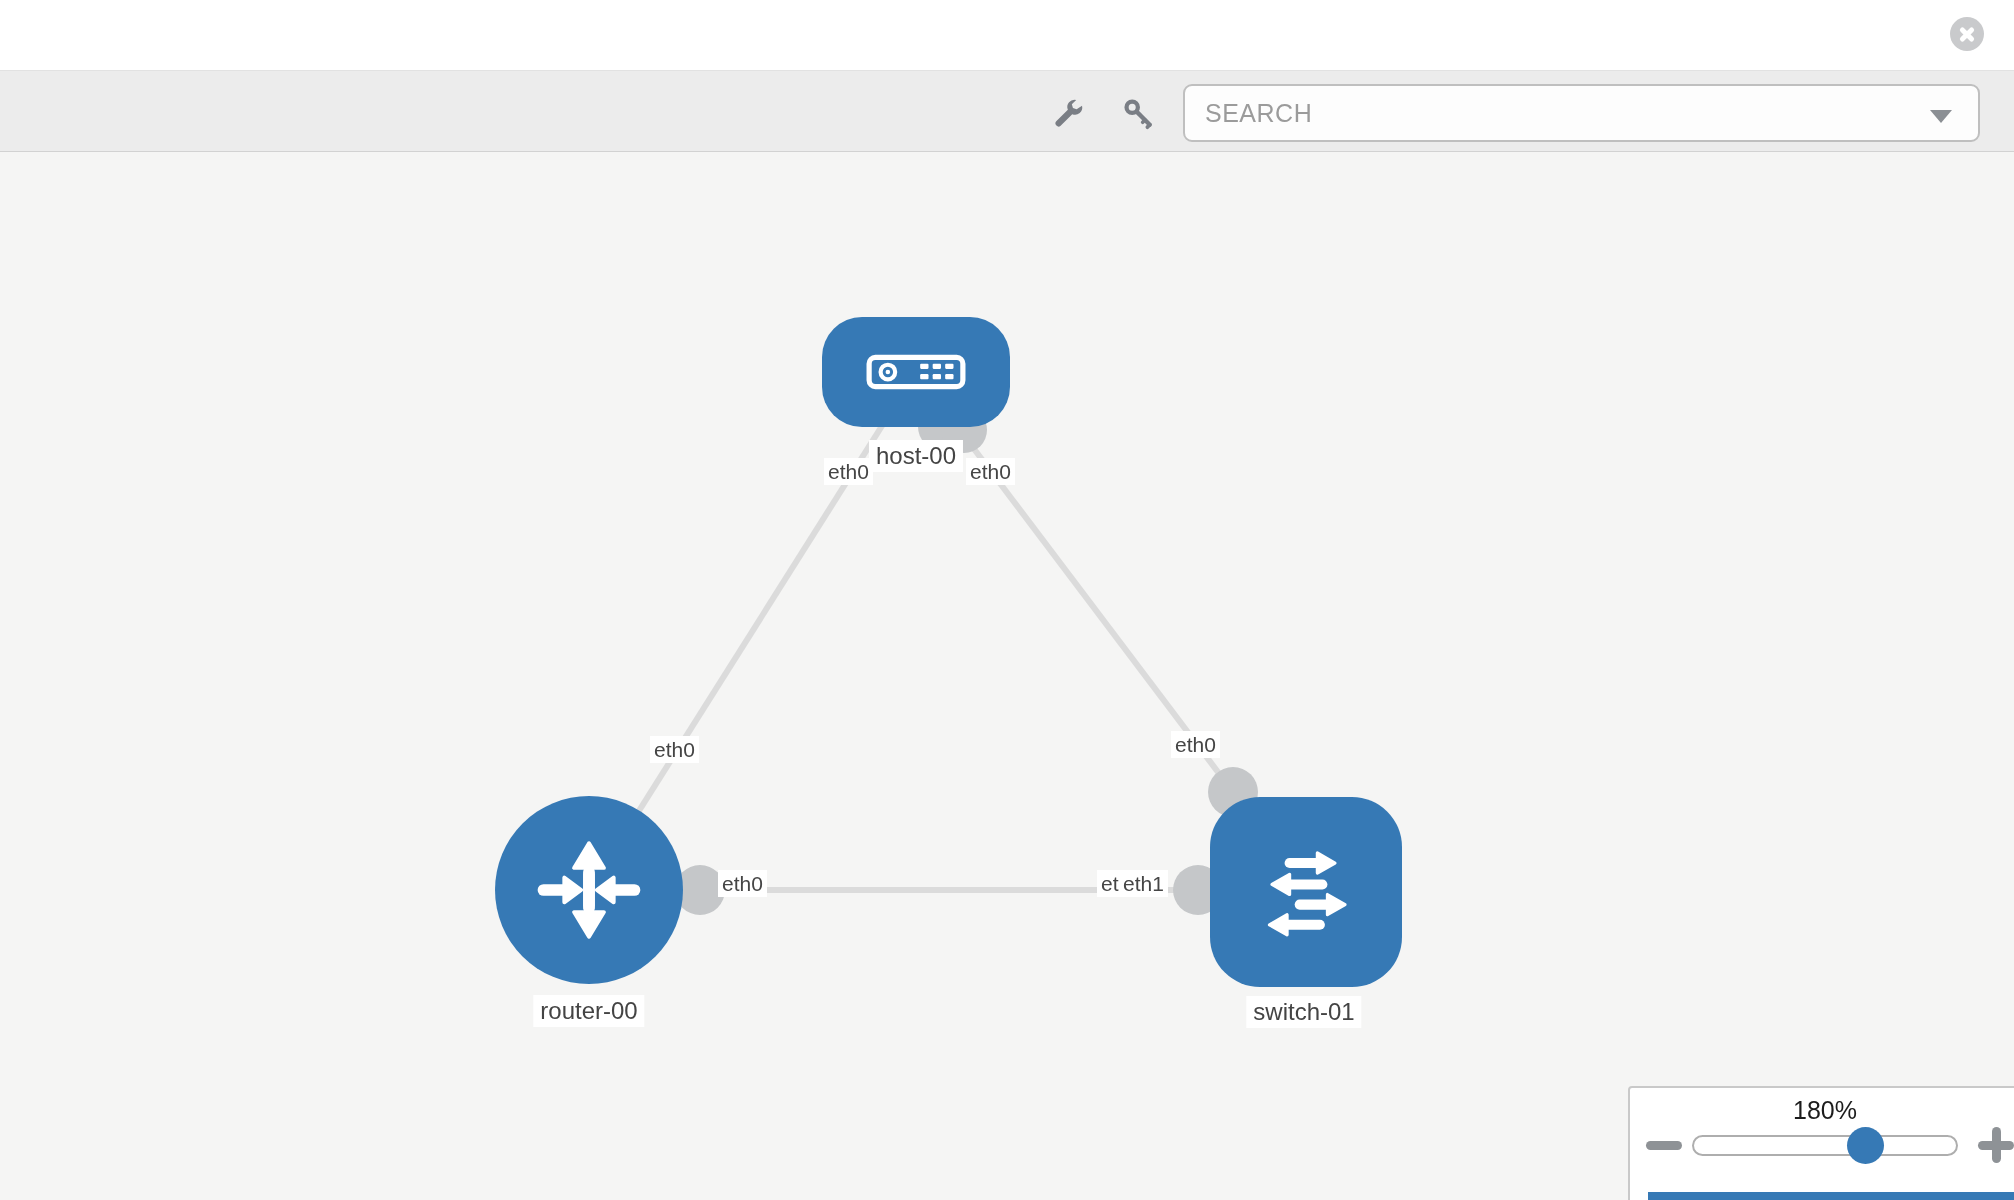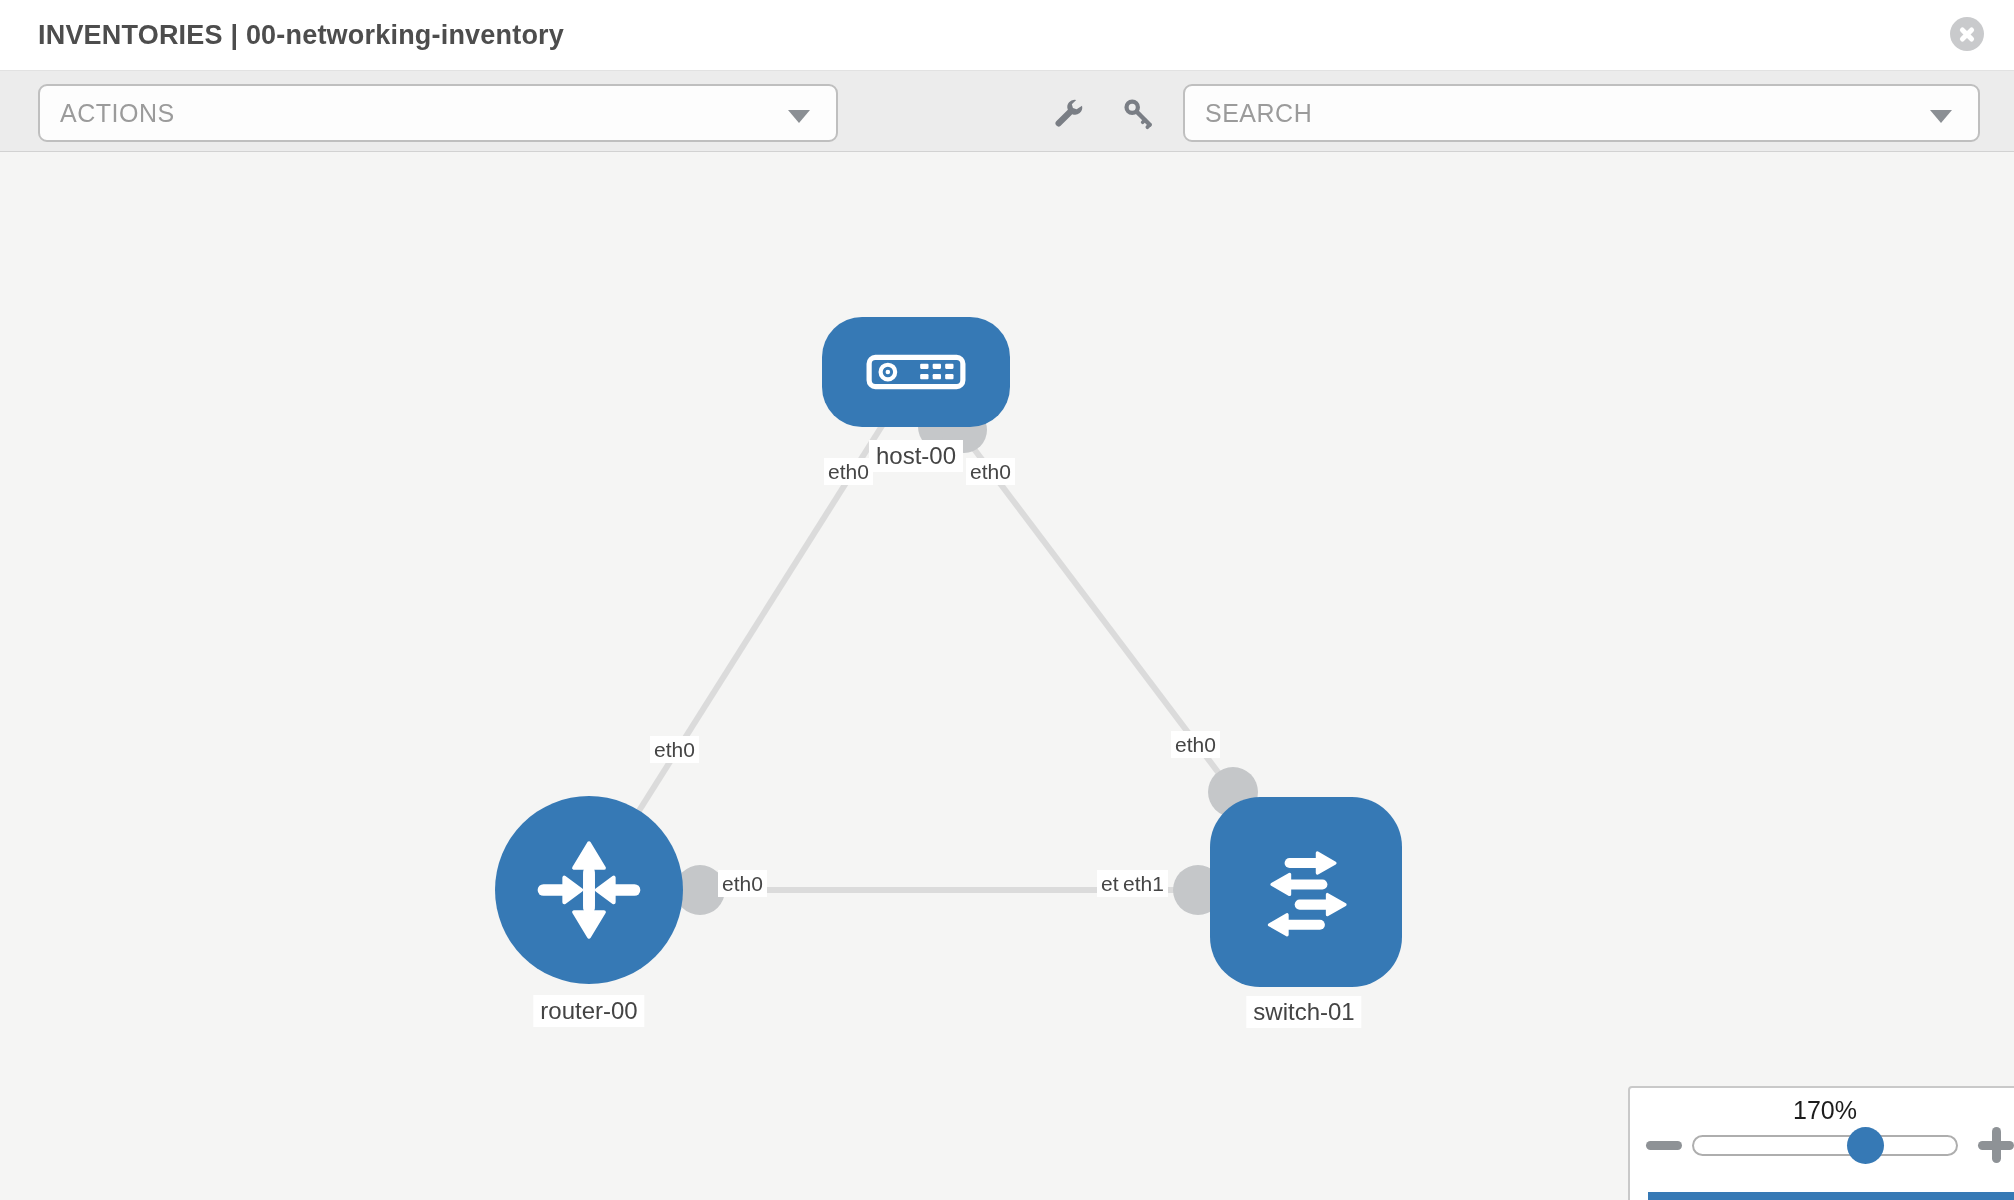--- a/index.html
+++ b/index.html
@@ -70,32 +70,27 @@
   .zoom-handle { position:absolute; left:217px; top:39px; width:37px; height:37px;
     border-radius:50%; background:#3679b5; cursor:grab; }
 
   .blue-strip { position:absolute; left:1648px; top:1040px; width:366px; height:8px;
     background:#3679b5; z-index:11; }
 </style>
 </head>
 <body>
 
 <div class="header">
-  <div class="header-title">INVENTORIES | 00-networking-inventory</div>
   <div class="close-btn">
     <div class="xbar a"></div>
     <div class="xbar b"></div>
   </div>
 </div>
 
 <div class="toolbar">
-  <div class="combo combo-actions">
-    <span class="combo-label">ACTIONS</span>
-    <span class="caret"></span>
-  </div>
 
   <div class="tool-icon icon-wrench">
     <svg viewBox="0 0 24 24">
       <path fill="#7a7e85" d="M21.9 6.2a5.1 5.1 0 0 1-6.9 5.9l-8.2 8.2a2.2 2.2 0 0 1-3.1-3.1l8.2-8.2a5.1 5.1 0 0 1 5.9-6.9l-3.1 3.1.8 2.6 2.6.8z"></path>
     </svg>
   </div>
   <div class="tool-icon icon-key">
     <svg viewBox="0 0 24 24">
       <g stroke="#7a7e85" fill="none" stroke-linecap="round">
         <circle cx="7.2" cy="7.2" r="4" stroke-width="3"></circle>
@@ -178,21 +173,21 @@
   <span class="port-label" style="left:1171px;top:579px;">eth0</span>
   <span class="port-label" style="left:718px;top:718px;">eth0</span>
   <span class="port-label" style="left:1097px;top:718px;">eth0</span>
   <span class="port-label" style="left:1119px;top:718px;">eth1</span>
 
   <span class="node-label" style="left:916px;top:288px;">host-00</span>
   <span class="node-label" style="left:589px;top:843px;">router-00</span>
   <span class="node-label" style="left:1304px;top:844px;">switch-01</span>
 
   <div class="zoom-panel">
-    <div class="zoom-value">170%</div>
+    <div class="zoom-value">180%</div>
     <div class="zoom-minus">
       <div class="hbar"></div>
     </div>
     <div class="zoom-track"></div>
     <div class="zoom-handle"></div>
     <div class="zoom-plus">
       <div class="hbar"></div>
       <div class="vbar"></div>
     </div>
   </div>

